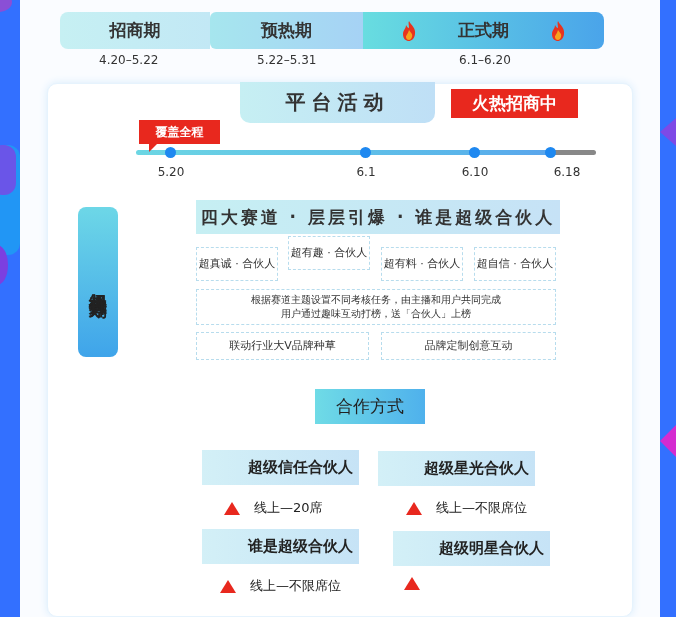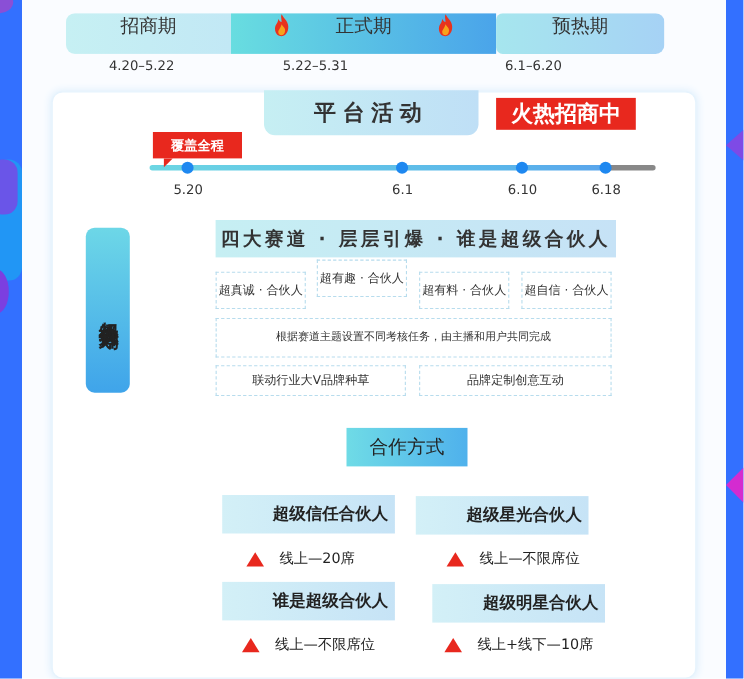--- a/index.html
+++ b/index.html
@@ -10,33 +10,33 @@
   .edge-left .blob1 { position: absolute; left: -14px; top: -8px; width: 26px; height: 20px; background: #8a4fd6; border-radius: 50%; }
   .edge-left .blob2 { position: absolute; left: -6px; top: 145px; width: 26px; height: 110px; background: #2196f5; border-radius: 12px; }
   .edge-left .blob3 { position: absolute; left: -10px; top: 145px; width: 26px; height: 50px; background: #6a55e8; border-radius: 12px; }
   .edge-left .blob4 { position: absolute; left: -14px; top: 245px; width: 22px; height: 40px; background: #7c3fe0; border-radius: 50%; }
   .edge-right { position: absolute; right: 0; top: 0; width: 16px; height: 617px; background: #3370ff; overflow: hidden; }
   .edge-right .tri1 { position: absolute; left: 0; top: 118px; width: 0; height: 0; border-top: 14px solid transparent; border-bottom: 14px solid transparent; border-right: 16px solid #7e4ae6; }
   .edge-right .tri2 { position: absolute; left: 0; top: 425px; width: 0; height: 0; border-top: 16px solid transparent; border-bottom: 16px solid transparent; border-right: 16px solid #d42bd0; }
 
   
   .phase-bar { position: absolute; left: 60px; top: 12px; width: 544px; height: 37px; border-radius: 8px; overflow: hidden; display: flex; }
-  .phase { display: flex; align-items: flex-start; justify-content: center; font-size: 17px; font-weight: normal; color: #333; gap: 40px; }
+  .phase { display: flex; align-items: center; justify-content: center; font-size: 17px; font-weight: bold; color: #333; gap: 40px; }
   .phase.p1 { width: 150px; background: linear-gradient(90deg, #c6f0f3, #c2e8f5); }
   .phase.p2 { width: 153px; background: linear-gradient(90deg, #a6e6ee, #a6d2f5); border-radius: 6px 0 0 6px; }
   .phase.p3 { flex: 1; background: linear-gradient(90deg, #68dde0, #4aa4ea); }
   .flame { width: 18px; height: 22px; display: inline-block; position: relative; }
   .flame svg { width: 18px; height: 22px; }
   .phase-dates { position: absolute; top: 53px; font-size: 12px; color: #333; }
 
   
   .card { position: absolute; left: 47px; top: 83px; width: 586px; height: 534px; background: #fff; border-radius: 10px; box-shadow: 0 0 8px #d8ecfb; border: 1px solid #e6f3fd; }
 
   .platform-tab { position: absolute; left: 240px; top: 82px; width: 195px; height: 41px; background: linear-gradient(90deg, #c6eff3, #bfdff6); border-radius: 0 0 10px 10px; display: flex; align-items: center; justify-content: center; font-size: 20px; font-weight: bold; letter-spacing: 6px; color: #333; }
-  .hot-badge { position: absolute; left: 451px; top: 89px; width: 127px; height: 29px; background: #e8281e; color: #fff; font-size: 20px; font-weight: bold; display: flex; align-items: center; justify-content: center; }
+  .hot-badge { position: absolute; left: 451px; top: 89px; width: 127px; height: 29px; background: #e8281e; color: #fff; font-size: 17px; font-weight: bold; display: flex; align-items: center; justify-content: center; }
 
   .cover-tag { position: absolute; left: 139px; top: 120px; width: 81px; height: 24px; background: #e8281e; color: #fff; font-size: 12px; font-weight: bold; display: flex; align-items: center; justify-content: center; }
   .cover-tag::after { content: ""; position: absolute; left: 10px; bottom: -8px; border-left: 0 solid transparent; border-right: 8px solid transparent; border-top: 8px solid #e8281e; }
 
   .timeline-track { position: absolute; left: 136px; top: 150px; width: 460px; height: 5px; border-radius: 3px; background: linear-gradient(90deg, #6cd6e3 0%, #5ab5ea 70%, #5aa5ec 90%, #888 90%, #888 100%); }
   .tl-dot { position: absolute; top: 147px; width: 11px; height: 11px; border-radius: 50%; background: #1e88f0; }
   .tl-label { position: absolute; top: 165px; font-size: 12px; color: #333; transform: translateX(-50%); }
 
   
   .side-plan { position: absolute; left: 78px; top: 207px; width: 40px; height: 150px; border-radius: 8px; background: linear-gradient(180deg, #6dd7e7, #3fa4ea); display: flex; align-items: center; justify-content: center; }
@@ -62,71 +62,72 @@
 </div>
 <div class="edge-right">
   <div class="tri1"></div>
     <div class="tri2"></div>
 </div>
 
 <div class="phase-bar">
   <div class="phase p1">
       <span>招商期</span>
     </div>
+  <div class="phase p2">
+      <span>预热期</span>
+    </div>
   <div class="phase p3">
     <span class="flame">
       <svg viewBox="0 0 18 22">
           <path d="M9 1 C11 5 16 8 15 14 C14.5 19 11 21 9 21 C6 21 3 19 3 14 C3 10 6 9 6 5 C7 7 8 8 9 8 C9 5 8 3 9 1Z" fill="#e8331e"></path>
           <path d="M9 10 C11 13 13 14 12 17 C11.5 19 10 20 9 20 C7.5 20 6 19 6 17 C6 15 8 14 9 10Z" fill="#f7a21b"></path>
         </svg>
     </span>
     <span>正式期</span>
     <span class="flame">
       <svg viewBox="0 0 18 22">
           <path d="M9 1 C11 5 16 8 15 14 C14.5 19 11 21 9 21 C6 21 3 19 3 14 C3 10 6 9 6 5 C7 7 8 8 9 8 C9 5 8 3 9 1Z" fill="#e8331e"></path>
           <path d="M9 10 C11 13 13 14 12 17 C11.5 19 10 20 9 20 C7.5 20 6 19 6 17 C6 15 8 14 9 10Z" fill="#f7a21b"></path>
         </svg>
     </span>
   </div>
-  <div class="phase p2">
-      <span>预热期</span>
-    </div>
 </div>
 <div class="phase-dates" style="left:99px;">4.20–5.22</div>
 <div class="phase-dates" style="left:257px;">5.22–5.31</div>
 <div class="phase-dates" style="left:459px;">6.1–6.20</div>
 
 <div class="card"></div>
 
 <div class="platform-tab">平台活动</div>
 <div class="hot-badge">火热招商中</div>
 
 <div class="timeline-track"></div>
 <div class="cover-tag">覆盖全程</div>
 <div class="tl-dot" style="left:165px;"></div>
 <div class="tl-dot" style="left:360px;"></div>
 <div class="tl-dot" style="left:469px;"></div>
 <div class="tl-dot" style="left:545px;"></div>
 <div class="tl-label" style="left:171px;">5.20</div>
 <div class="tl-label" style="left:366px;">6.1</div>
 <div class="tl-label" style="left:475px;">6.10</div>
-<div class="tl-label" style="left:551px;">6.18</div>
+<div class="tl-label" style="left:567px;">6.18</div>
 
 <div class="side-plan">
   <span>超级合伙人计划</span>
 </div>
 <div class="track-title">四大赛道 · 层层引爆 · 谁是超级合伙人</div>
 
 <div class="dash-box" style="left:196px;top:247px;width:82px;height:34px;">超真诚 · 合伙人</div>
 <div class="dash-box" style="left:288px;top:236px;width:82px;height:34px;text-align:right;">超有趣 · 合伙人</div>
 <div class="dash-box" style="left:381px;top:247px;width:82px;height:34px;">超有料 · 合伙人</div>
 <div class="dash-box" style="left:474px;top:247px;width:82px;height:34px;">超自信 · 合伙人</div>
 
 <div class="dash-box" style="left:196px;top:289px;width:360px;height:36px;flex-direction:column;font-size:10px;">
   <span>根据赛道主题设置不同考核任务，由主播和用户共同完成</span>
+  <span>用户通过趣味互动打榜，送「合伙人」上榜</span>
 </div>
 
 <div class="dash-box" style="left:196px;top:332px;width:173px;height:28px;">联动行业大V品牌种草</div>
 <div class="dash-box" style="left:381px;top:332px;width:175px;height:28px;">品牌定制创意互动</div>
 
 <div class="coop-title">合作方式</div>
 
 <div class="tier" style="left:202px;top:450px;">超级信任合伙人</div>
 <div class="tier" style="left:378px;top:451px;">超级星光合伙人</div>
 <div class="tier" style="left:202px;top:529px;">谁是超级合伙人</div>
@@ -139,14 +140,13 @@
 <div class="tier-note" style="left:406px;top:499px;">
   <span class="tri-red"></span>
   <span>线上—不限席位</span>
 </div>
 <div class="tier-note" style="left:220px;top:577px;">
   <span class="tri-red"></span>
   <span>线上—不限席位</span>
 </div>
 <div class="tier-note" style="left:404px;top:577px;">
   <span class="tri-red"></span>
-  <span>线上+线下—10席</span>
 </div>
 
 </body></html>

